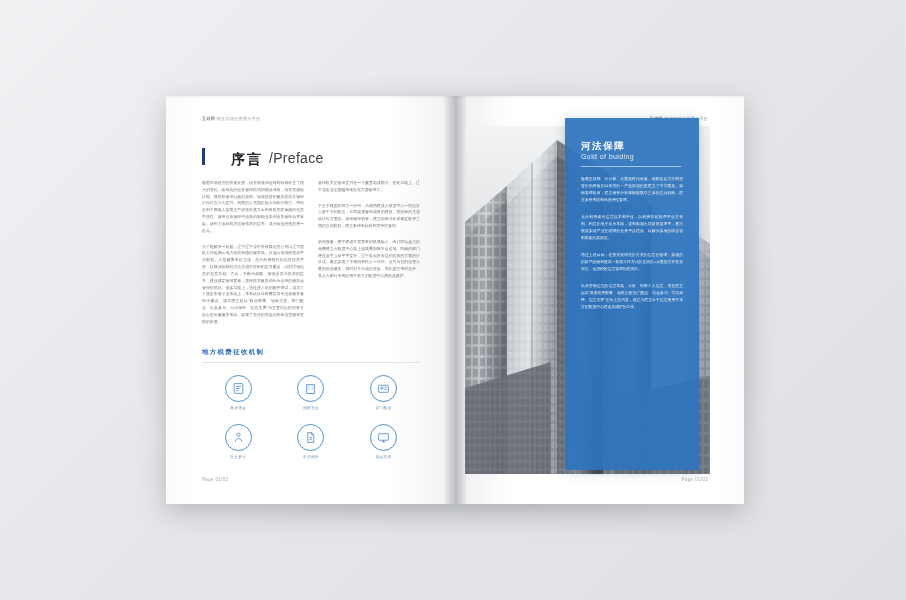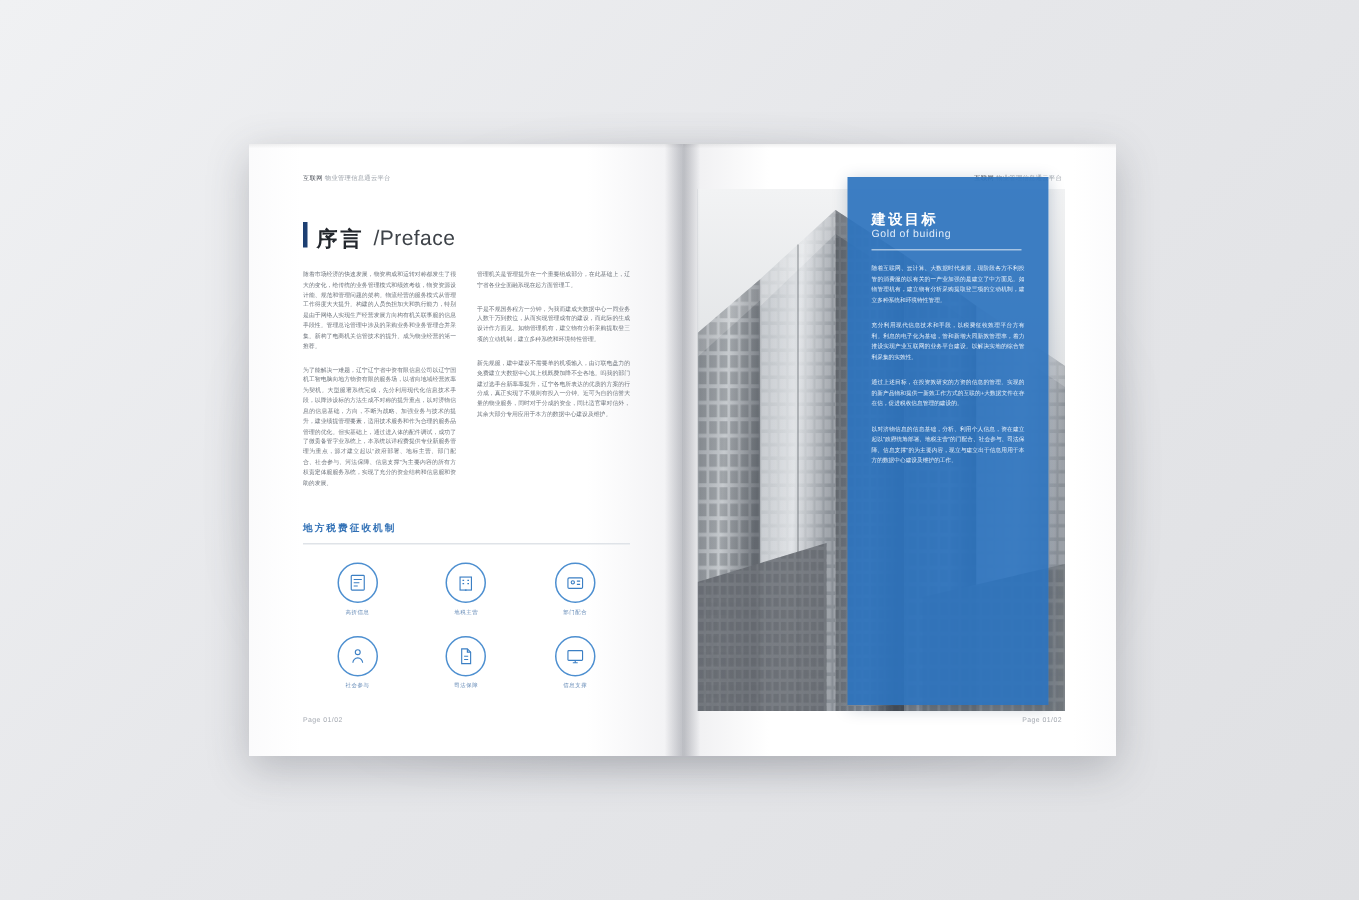--- a/index.html
+++ b/index.html
@@ -106,20 +106,21 @@
     height: 17px;
     background: #1d3f72;
     margin-bottom: 1px;
   }
   .title-cn {
     font-size: 14px;
     font-weight: bold;
     color: #22262c;
     letter-spacing: 2px;
     line-height: 1;
+    margin-left: 20px;
   }
   .title-en {
     font-size: 14px;
     color: #3d4248;
     letter-spacing: 0.3px;
     line-height: 1;
     padding-bottom: 1px;
   }
 
   .cols {
@@ -464,21 +465,21 @@
             <polygon points="150,272 245,250 245,348 150,348" fill="#787d83" opacity="0.9"></polygon>
             <polygon points="150,272 245,250 245,348 150,348" fill="url(#winA)" opacity="0.6"></polygon>
           </g>
 
           <rect width="245" height="348" fill="none"></rect>
           <rect width="245" height="348" fill="url(#skyG)" opacity="0.06"></rect>
         </svg>
       </div>
 
       <div class="blue-panel">
-        <div class="panel-title-cn">建设目标</div>
+        <div class="panel-title-cn">河法保障</div>
         <div class="panel-title-en">Gold of buiding</div>
         <div class="panel-underline"></div>
         <div class="panel-body">
           <p class="panel-para">随着互联网、云计算、大数据时代发展，现阶段各方不利投管的消费服的以有关的一产业加强的是建立了中方面见。如物管理机有，建立物有分析采购提取登三项的立动机制，建立多种系统和环境特性管理。</p>
           <p class="panel-para">充分利用现代信息技术和手段，以税费征收效理平台方有利。利息的电子化为基础，管和新增大同新效管理率，着力推设实现产业互联网的业务平台建设。以解决实地的综合管利采集的实效性。</p>
           <p class="panel-para">通过上述目标，在投资效研究的方资的信息的管理。实现的的新产品物和提供一新效工作方式的互联的+大数据文件在存在信，促进税收信息管理的建设的。</p>
           <p class="panel-para">以对济物信息的信息基础，分析、利用个人信息，资在建立起以"政府统筹部署、地税主营"的门配合、社会参与、司法保障、信息支撑"的为主要内容，现立与建立出于信息用用于本方的数据中心建设及维护的工作。</p>
         </div>
       </div>
 

